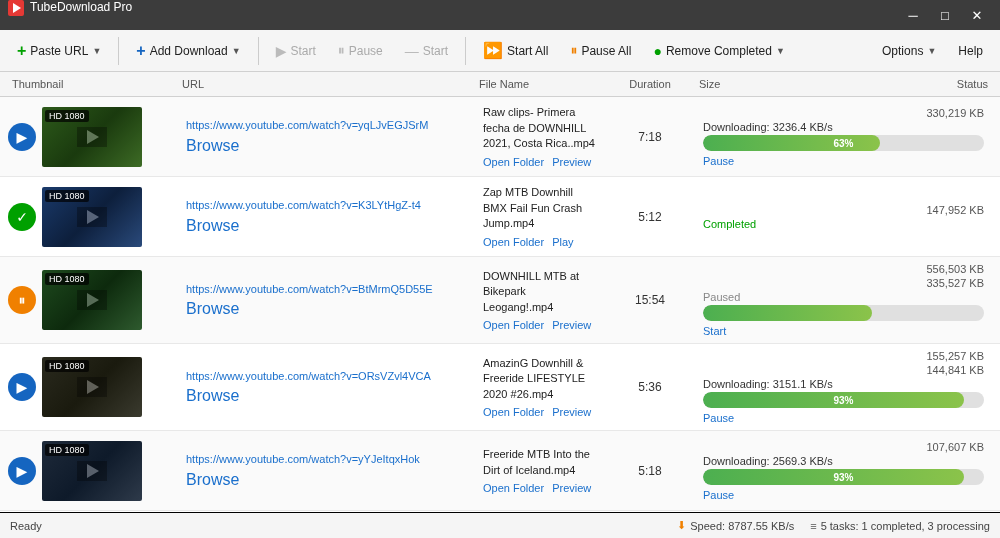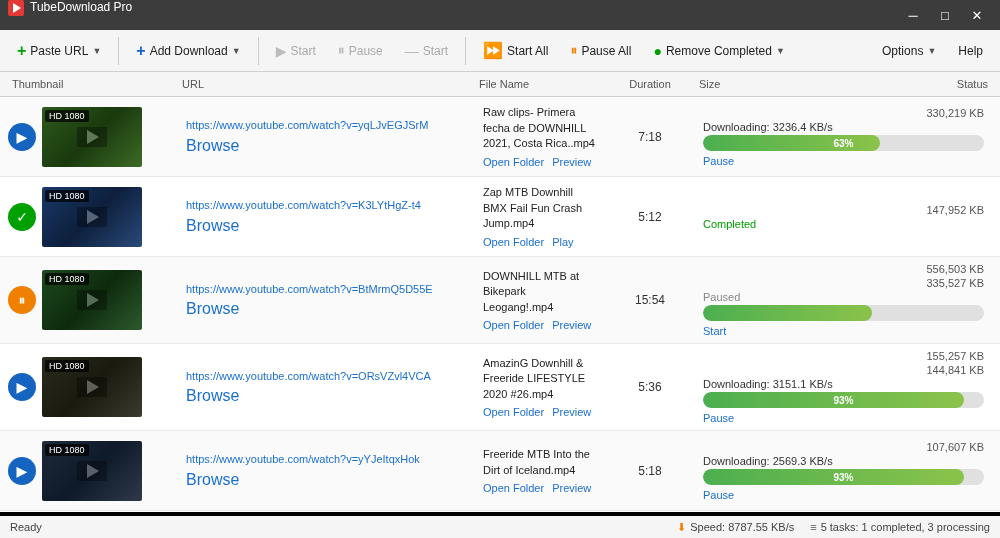--- a/index.html
+++ b/index.html
@@ -138,21 +138,21 @@
       position: absolute; width: 100%; text-align: center;
       font-size: 10px; font-weight: bold; color: #fff;
       top: 50%; transform: translateY(-50%);
     }
     .action-btn-link { color: #1a6fcc; cursor: pointer; font-size: 11px; margin-top: 2px; }
 
     
     .status-bar {
       background: #f5f5f5;
       height: 26px;
-      border-top: 4px solid #000000;
+      border-top: 1px solid #000000;
       display: flex; align-items: center;
       padding: 0 10px;
       font-size: 11px; color: #444;
       gap: 16px;
     }
     .status-left { flex: 1; }
     .status-speed { display: flex; align-items: center; gap: 4px; }
     .status-tasks { display: flex; align-items: center; gap: 4px; }
 
     

